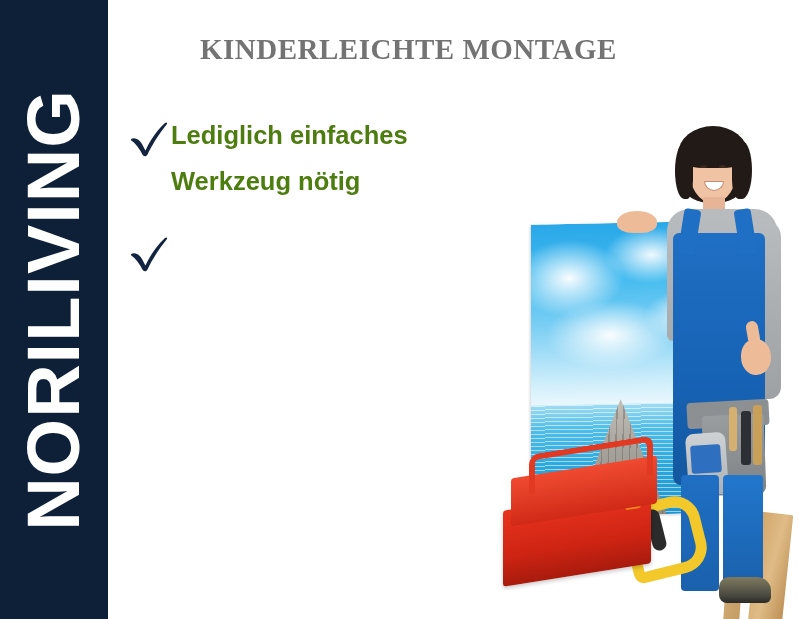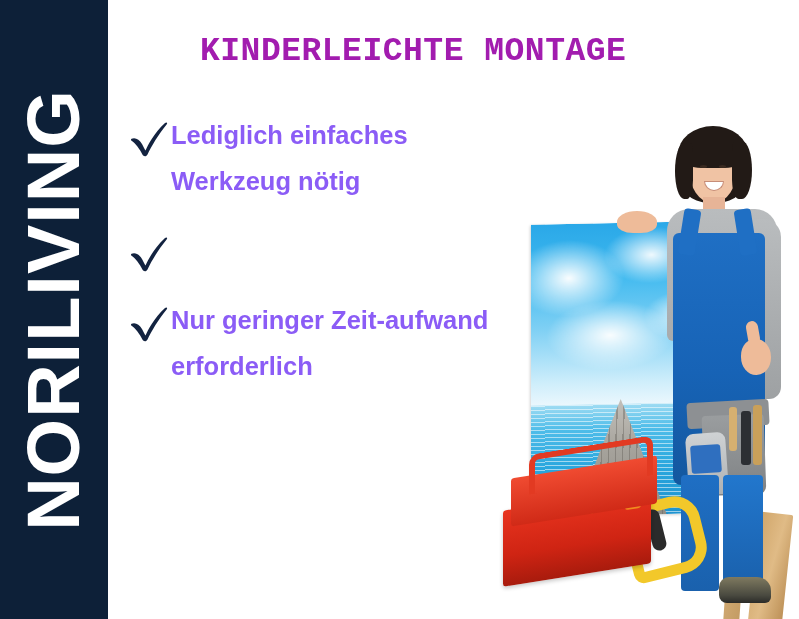--- a/index.html
+++ b/index.html
@@ -40,24 +40,24 @@
     font-size: 74px;
     letter-spacing: 1px;
     line-height: 1;
   }
 
   
   #headline {
     position: absolute;
     left: 200px;
     top: 33px;
-    color: #a21caf;
-    font-family: Liberation Mono, monospace;
+    color: #737373;
+    font-family: Liberation Serif, serif;
     font-weight: bold;
-    font-size: 33px;
+    font-size: 29px;
     letter-spacing: 0.5px;
     white-space: nowrap;
   }
 
   
   #bullets {
     position: absolute;
     left: 127px;
     top: 112px;
     width: 370px;
@@ -69,21 +69,21 @@
   }
   .check-icon {
     flex: 0 0 auto;
     width: 44px;
     height: 46px;
     margin-top: 2px;
   }
   .check-icon svg { display: block; }
   .bullet-text {
     flex: 1 1 auto;
-    color: #8b5cf6;
+    color: #4d7c0f;
     font-family: "Liberation Sans", sans-serif;
     font-weight: bold;
     font-size: 25.5px;
     line-height: 1.82;
     letter-spacing: 0px;
   }
 
   
   #photo {
     position: absolute;
@@ -340,28 +340,20 @@
     </div>
 
     <div class="bullet">
       <span class="check-icon">
         <svg width="44" height="46" viewBox="0 0 44 46">
           <path d="M4 25 C8 23 12 25 15 30 C16.5 33 17.5 35 18.5 36.5 C21 31 27 19 38 9 C39.5 7.8 41 8.6 39.6 10.4 C31 21 24.5 32 20.5 40.5 C19.4 42.8 16.6 42.9 15.4 40.6 C12.8 35.6 9 29.5 4.2 26.6 Z" fill="#132340"></path>
         </svg>
       </span>
     </div>
 
-    <div class="bullet">
-      <span class="check-icon">
-        <svg width="44" height="46" viewBox="0 0 44 46">
-          <path d="M4 25 C8 23 12 25 15 30 C16.5 33 17.5 35 18.5 36.5 C21 31 27 19 38 9 C39.5 7.8 41 8.6 39.6 10.4 C31 21 24.5 32 20.5 40.5 C19.4 42.8 16.6 42.9 15.4 40.6 C12.8 35.6 9 29.5 4.2 26.6 Z" fill="#132340"></path>
-        </svg>
-      </span>
-      <span class="bullet-text">Nur geringer Zeit-aufwand erforderlich</span>
-    </div>
 
   </div>
 
   <div id="photo">
 
     <div class="canvas-print">
       <div class="canvas-sky"></div>
       <div class="canvas-sea"></div>
       <div class="pier"></div>
       <div class="pier-planks"></div>

